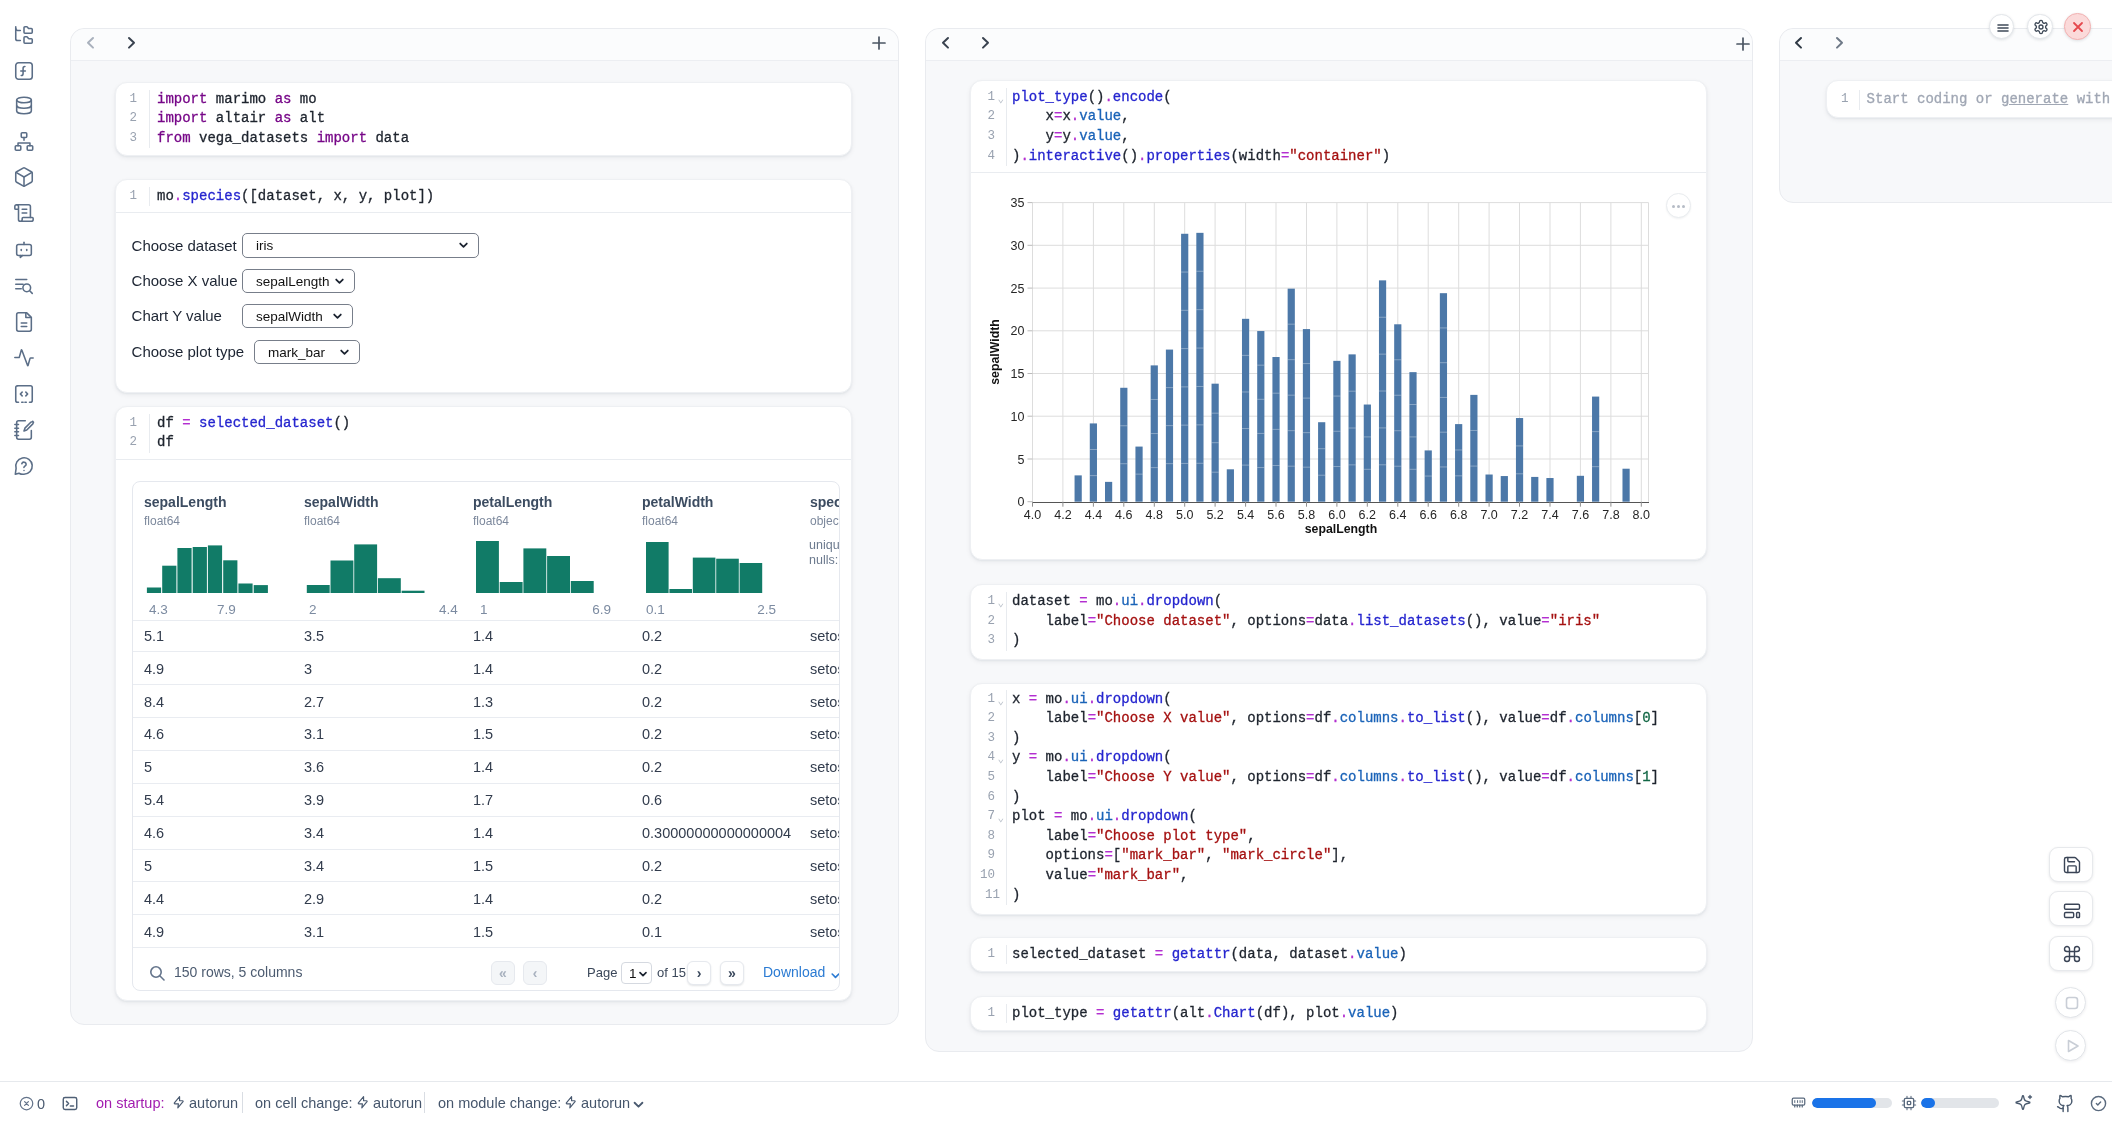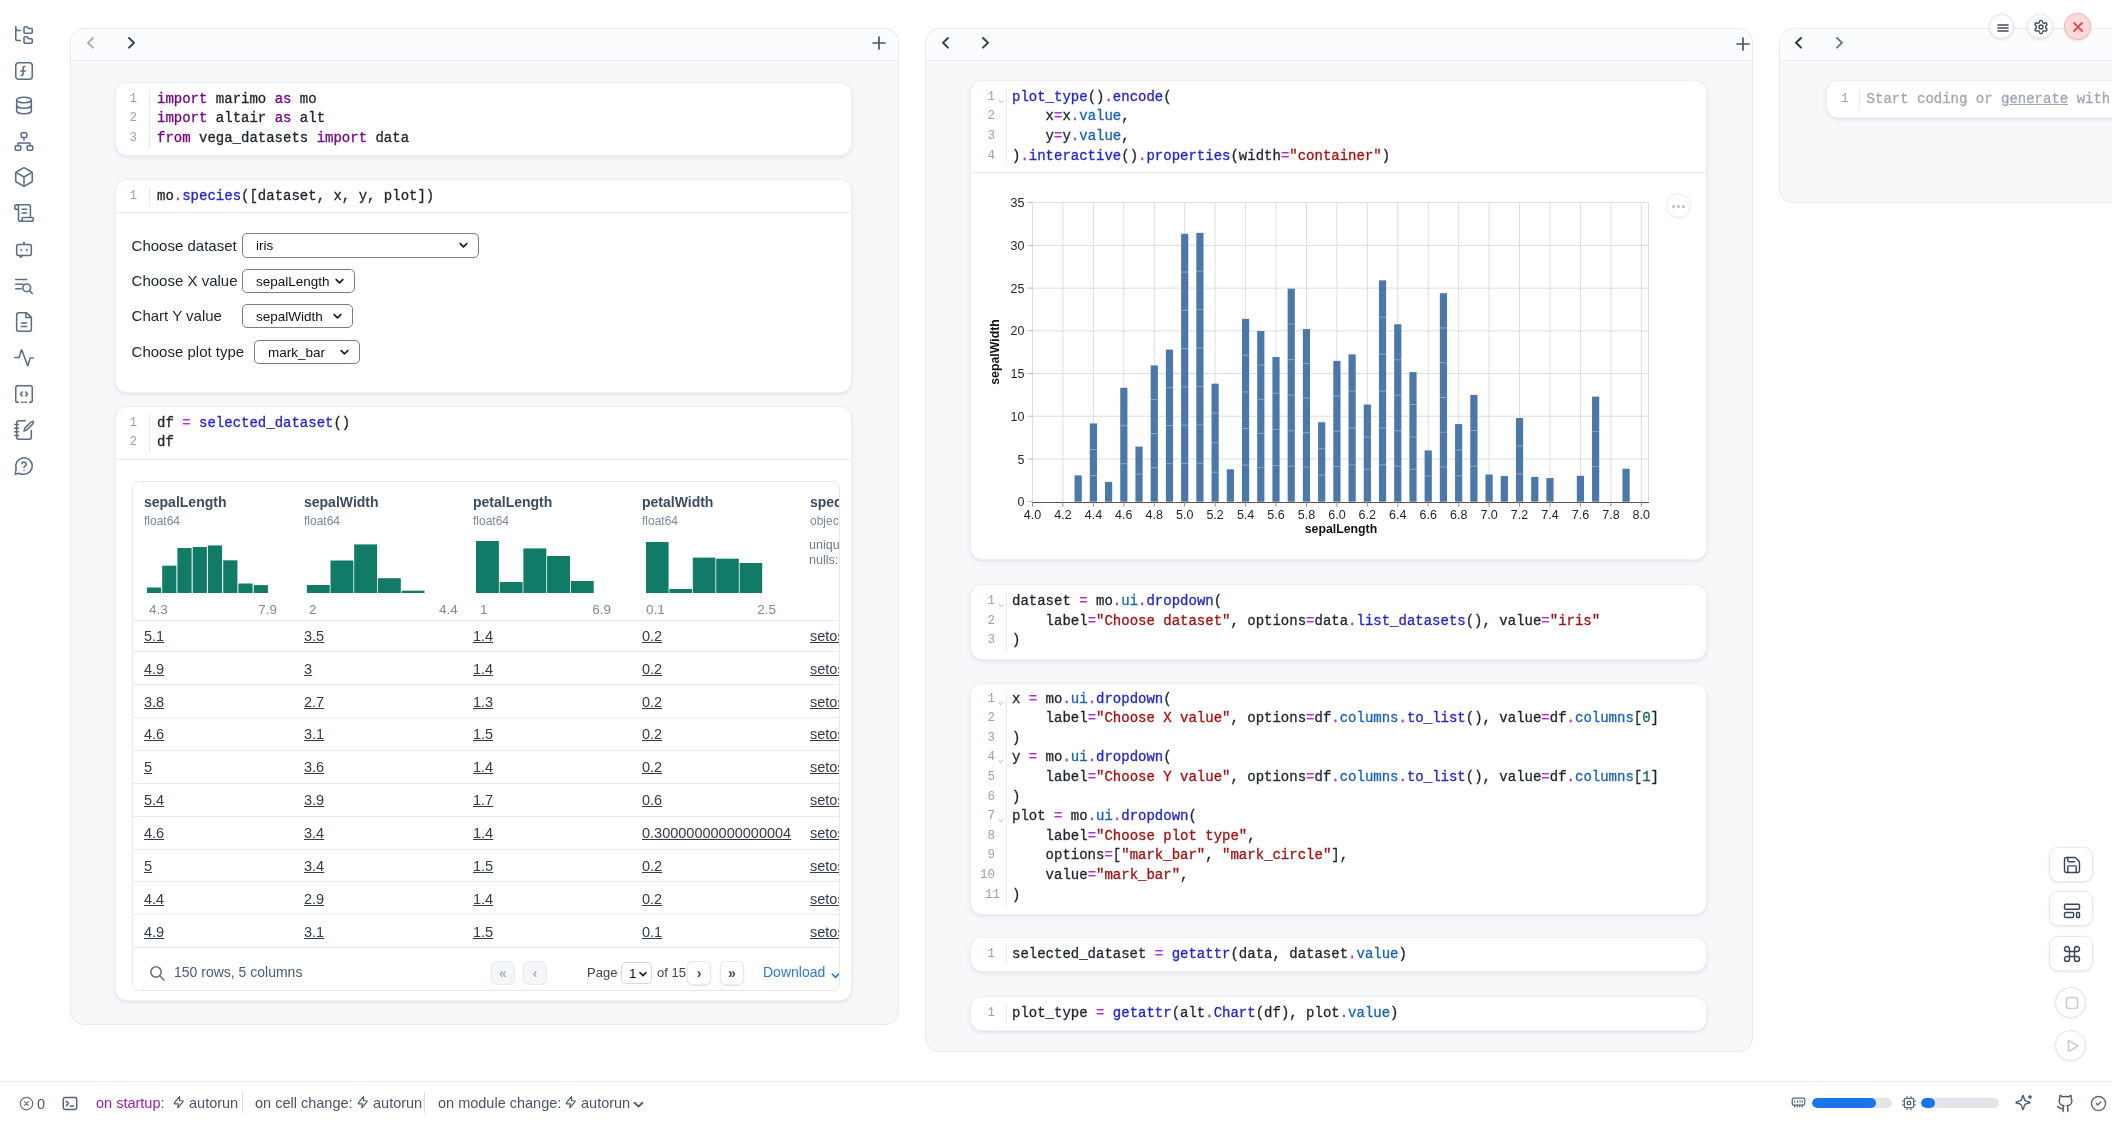--- a/index.html
+++ b/index.html
@@ -10,21 +10,21 @@
 .cell { position:absolute; background:#fff; border:1px solid #eef0f3; border-radius:12px;
   box-shadow:0 1px 2px rgba(20,30,50,.05), 0 2px 5px rgba(20,30,50,.06); overflow:hidden; }
 .cl { display:flex; font-family:"Liberation Mono", monospace; color:#1e242e; white-space:pre; -webkit-text-stroke:0.3px currentColor; }
 .num { -webkit-text-stroke:0 !important; }
 .num { text-align:right; color:#99a2b0; border-right:1px solid #e8ebef; flex:none; position:relative; }
 .fold { position:absolute; right:2px; top:2px; color:#b9c0ca; font-size:11px; }
 .src { white-space:pre; }
 .lbl { position:absolute; font-size:15px; color:#1c2432; }
 .sel { position:absolute; background:#fff; border:1px solid #777e8a; border-radius:5px; }
 .sel .t { position:absolute; left:13px; top:50%; transform:translateY(-50%); font-size:13.5px; color:#111; }
-.tcell { position:absolute; font-size:14.5px; color:#323c4d;text-decoration:underline; }
+.tcell { position:absolute; font-size:14.5px; color:#323c4d; }
 svg { display:block; }
 </style></head>
 <body>
 
 <svg class="abs" style="left:12.5px;top:24px" width="22" height="22" viewBox="0 0 24 24" fill="none" stroke="#5b6e87" stroke-width="1.7" stroke-linecap="round" stroke-linejoin="round">
     <path d="M13 10h7a1 1 0 0 0 1-1V6a1 1 0 0 0-1-1h-2.5a1 1 0 0 1-.8-.4l-.9-1.2a1 1 0 0 0-.8-.4H13a1 1 0 0 0-1 1v5a1 1 0 0 0 1 1Z"></path>
     <path d="M13 21h7a1 1 0 0 0 1-1v-3a1 1 0 0 0-1-1h-2.5a1 1 0 0 1-.8-.4l-.9-1.2a1 1 0 0 0-.8-.4H13a1 1 0 0 0-1 1v5a1 1 0 0 0 1 1Z"></path>
     <path d="M3 5a2 2 0 0 0 2 2h3"></path>
     <path d="M3 3v13a2 2 0 0 0 2 2h3"></path>
   </svg>
@@ -211,42 +211,42 @@
       <rect x="390.4" y="66.4" width="22.9" height="44.6" fill="#117b67"></rect>
       <rect x="414.1" y="74.0" width="22.9" height="37.0" fill="#117b67"></rect>
       <rect x="437.8" y="99.0" width="22.9" height="12.0" fill="#117b67"></rect>
       <rect x="513.0" y="60.0" width="22.6" height="51.0" fill="#117b67"></rect>
       <rect x="536.4" y="107.0" width="22.6" height="4.0" fill="#117b67"></rect>
       <rect x="559.8" y="75.6" width="22.6" height="35.4" fill="#117b67"></rect>
       <rect x="583.2" y="76.7" width="22.6" height="34.3" fill="#117b67"></rect>
       <rect x="606.6" y="81.0" width="22.6" height="30.0" fill="#117b67"></rect>
     </svg>
     <div class="abs" style="left:16px;top:119.5px;font-size:13.5px;color:#7c8ba1">4.3</div>
-    <div class="abs" style="left:84px;top:119.5px;width:60px;text-align:right;font-size:13.5px;color:#7c8ba1">7.9</div>
+    <div class="abs" style="left:84px;top:119.5px;width:60px;text-align:left;font-size:13.5px;color:#7c8ba1">7.9</div>
     <div class="abs" style="left:175.89999999999998px;top:119.5px;font-size:13.5px;color:#7c8ba1">2</div>
     <div class="abs" style="left:264.8px;top:119.5px;width:60px;text-align:right;font-size:13.5px;color:#7c8ba1">4.4</div>
     <div class="abs" style="left:347px;top:119.5px;font-size:13.5px;color:#7c8ba1">1</div>
     <div class="abs" style="left:418px;top:119.5px;width:60px;text-align:right;font-size:13.5px;color:#7c8ba1">6.9</div>
     <div class="abs" style="left:513px;top:119.5px;font-size:13.5px;color:#7c8ba1">0.1</div>
     <div class="abs" style="left:583px;top:119.5px;width:60px;text-align:right;font-size:13.5px;color:#7c8ba1">2.5</div>
     <div class="abs" style="left:0;top:137.6px;width:708px;height:1px;background:#e9ecf1"></div>
     <div class="abs" style="left:0;top:137.6px;width:708px;height:32.85px;border-bottom:1px solid #e9ecf1"></div>
     <div class="tcell" style="left:11px;top:145.8px">5.1</div>
     <div class="tcell" style="left:171px;top:145.8px">3.5</div>
     <div class="tcell" style="left:340px;top:145.8px">1.4</div>
     <div class="tcell" style="left:509px;top:145.8px">0.2</div>
     <div class="tcell" style="left:677px;top:145.8px">setosa</div>
     <div class="abs" style="left:0;top:170.5px;width:708px;height:32.85px;border-bottom:1px solid #e9ecf1"></div>
     <div class="tcell" style="left:11px;top:178.7px">4.9</div>
     <div class="tcell" style="left:171px;top:178.7px">3</div>
     <div class="tcell" style="left:340px;top:178.7px">1.4</div>
     <div class="tcell" style="left:509px;top:178.7px">0.2</div>
     <div class="tcell" style="left:677px;top:178.7px">setosa</div>
     <div class="abs" style="left:0;top:203.3px;width:708px;height:32.85px;border-bottom:1px solid #e9ecf1"></div>
-    <div class="tcell" style="left:11px;top:211.5px">3.8</div>
+    <div class="tcell" style="left:11px;top:211.5px">8.4</div>
     <div class="tcell" style="left:171px;top:211.5px">2.7</div>
     <div class="tcell" style="left:340px;top:211.5px">1.3</div>
     <div class="tcell" style="left:509px;top:211.5px">0.2</div>
     <div class="tcell" style="left:677px;top:211.5px">setosa</div>
     <div class="abs" style="left:0;top:236.2px;width:708px;height:32.85px;border-bottom:1px solid #e9ecf1"></div>
     <div class="tcell" style="left:11px;top:244.4px">4.6</div>
     <div class="tcell" style="left:171px;top:244.4px">3.1</div>
     <div class="tcell" style="left:340px;top:244.4px">1.5</div>
     <div class="tcell" style="left:509px;top:244.4px">0.2</div>
     <div class="tcell" style="left:677px;top:244.4px">setosa</div>

